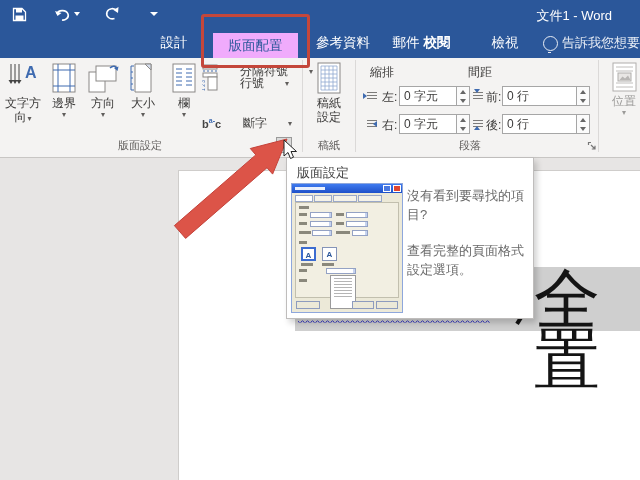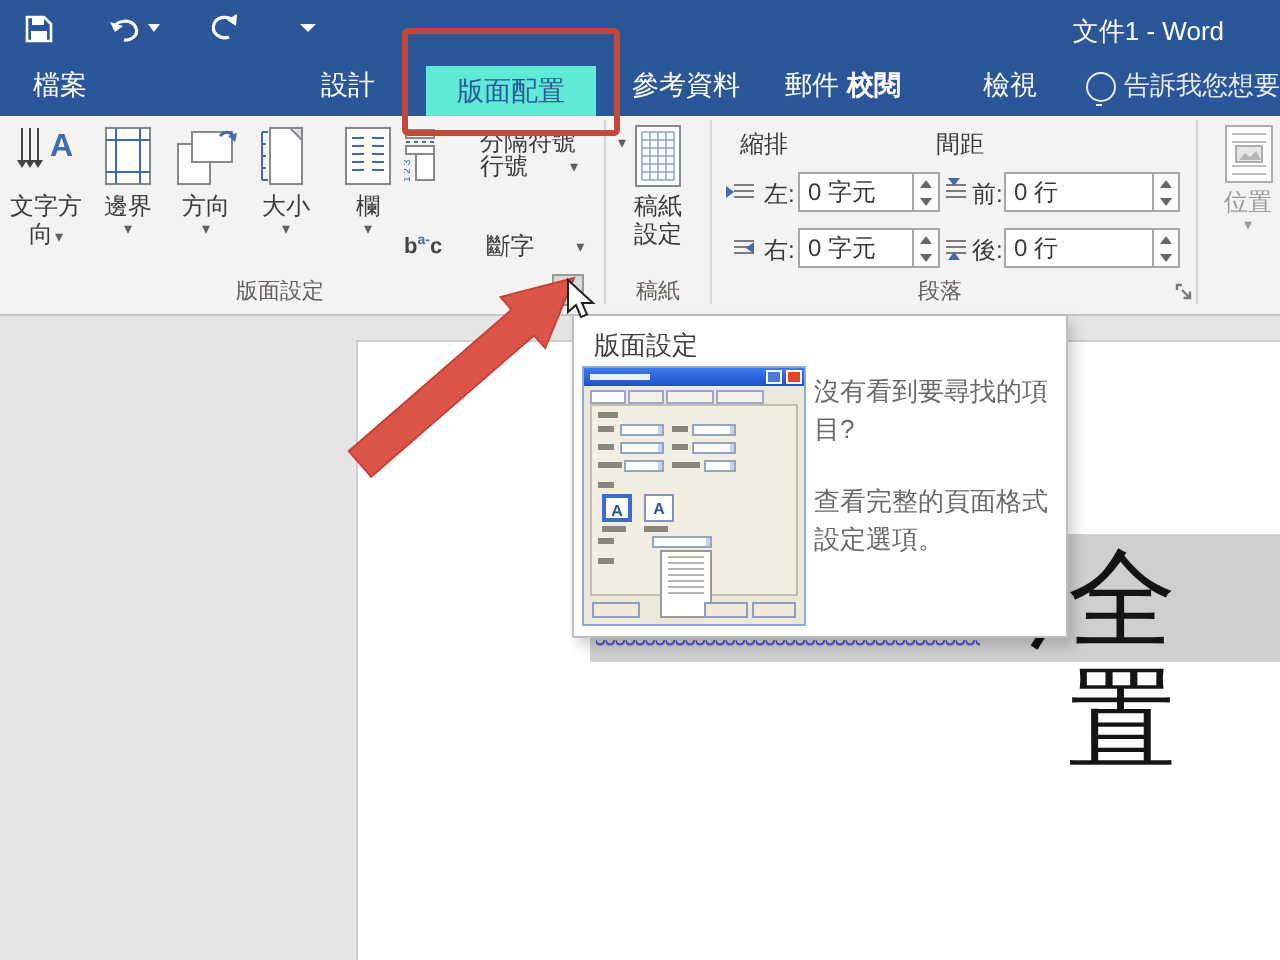--- a/index.html
+++ b/index.html
@@ -8,21 +8,21 @@
     -webkit-font-smoothing:antialiased;}
   .abs{position:absolute;}
 
   
   #titlebar{left:0;top:0;width:640px;height:28px;background:#2b579a;}
   #tabrow{left:0;top:28px;width:640px;height:30px;background:#2b579a;}
   .qat-btn{color:#fff;display:flex;align-items:center;justify-content:center;}
   .doc-title{color:#fff;font-size:13px;}
   .tab{position:absolute;top:0;height:30px;line-height:30px;color:#fff;
     font-size:13.5px;text-align:center;cursor:default;}
-  .tab.selected{background:#5eead4;color:#2b579a;top:5px;height:25px;line-height:25px;}
+  .tab.selected{background:#f0abfc;color:#2b579a;top:5px;height:25px;line-height:25px;}
   .tellme{position:absolute;top:0;height:30px;line-height:30px;color:#e8edf5;font-size:13px;}
   .bulb{width:13px;height:13px;border:1.5px solid #e8edf5;border-radius:50%;position:relative;}
   .bulb::after{content:"";position:absolute;left:3.5px;top:12px;width:3px;height:3px;border-bottom:1.5px solid #e8edf5;}
 
   
   #ribbon{left:0;top:58px;width:640px;height:100px;background:#f4f3f2;border-bottom:1px solid #c8c6c4;box-sizing:border-box;}
   .vsep{position:absolute;top:2px;height:92px;width:1px;background:#dbd9d8;}
   .grouplabel{position:absolute;top:80px;font-size:11px;color:#605e5c;text-align:center;}
   .bigbtn{position:absolute;top:2px;height:78px;text-align:center;color:#3b3a39;font-size:12px;cursor:default;}
   .bigbtn .ic{display:block;margin:2px auto 2px auto;}
@@ -47,21 +47,21 @@
   .mini-ic .b1{top:2px;}.mini-ic .b2{top:5px;}.mini-ic .b3{top:8px;}
   .mini-ic .arr{position:absolute;left:-1px;top:3px;width:0;height:0;
     border-top:3px solid transparent;border-bottom:3px solid transparent;border-left:4px solid #3f6bb0;}
   .mini-ic.vert .arr{left:4px;top:-1px;border-left:3px solid transparent;border-right:3px solid transparent;border-top:4px solid #3f6bb0;border-bottom:none;}
   .gray{color:#9b9a99 !important;}
 
   
   #page{left:178px;top:170px;width:462px;height:310px;background:#fff;
     border-left:1px solid #cfcdcb;border-top:1px solid #cfcdcb;}
   #selband{left:295px;top:267px;width:345px;height:64px;background:#cfcfcf;}
-  #bigtext{left:534px;top:270px;font-size:54px;color:#141414;letter-spacing:7px;
+  #bigtext{left:534px;top:270px;font-size:66px;color:#141414;letter-spacing:7px;
     font-family:"Liberation Serif",serif;line-height:60px;}
   #partialglyph{left:519px;top:310px;width:4px;height:15px;background:#111;transform:rotate(32deg);}
   #cropmark{left:290px;top:256px;width:13px;height:1px;background:#aeacab;}
   #wavy{left:298px;top:320px;width:192px;height:5px;
     background:radial-gradient(circle at 2px 0px, transparent 1.6px, #2a2ac0 1.9px, transparent 3.2px) repeat-x;
     background-size:5px 5px;}
 
   
   #redrect{left:201px;top:14px;width:103px;height:48px;border:3px solid #c4473b;border-radius:3px;}
 
@@ -124,21 +124,20 @@
         <path d="M14.5 1 L14 7 L9.5 4 Z" fill="#fff"></path>
       </svg>
     </div>
     <div class="abs qat-btn" style="left:148px;top:9px;width:12px;height:10px;">
       <div style="width:0;height:0;border-left:4px solid transparent;border-right:4px solid transparent;border-top:4.5px solid #fff;"></div>
     </div>
     <div class="abs doc-title" style="right:28px;top:7px;">文件1 - Word</div>
   </div>
 
   <div class="abs" id="tabrow">
-    <span class="tab" style="left:6px;width:48px;">檔案</span>
     <span class="tab" style="left:150px;width:48px;">設計</span>
     <span class="tab selected" style="left:213px;width:85px;">版面配置</span>
     <span class="tab" style="left:312px;width:62px;">參考資料</span>
     <span class="tab" style="left:382px;width:48px;">郵件</span>
     <span class="tab" style="left:413px;width:48px;font-weight:bold;">校閱</span>
     <span class="tab" style="left:481px;width:48px;">檢視</span>
     <div class="abs bulb" style="left:543px;top:8px;"></div>
     <span class="tellme" style="left:562px;width:90px;">告訴我您想要執</span>
   </div>
 

